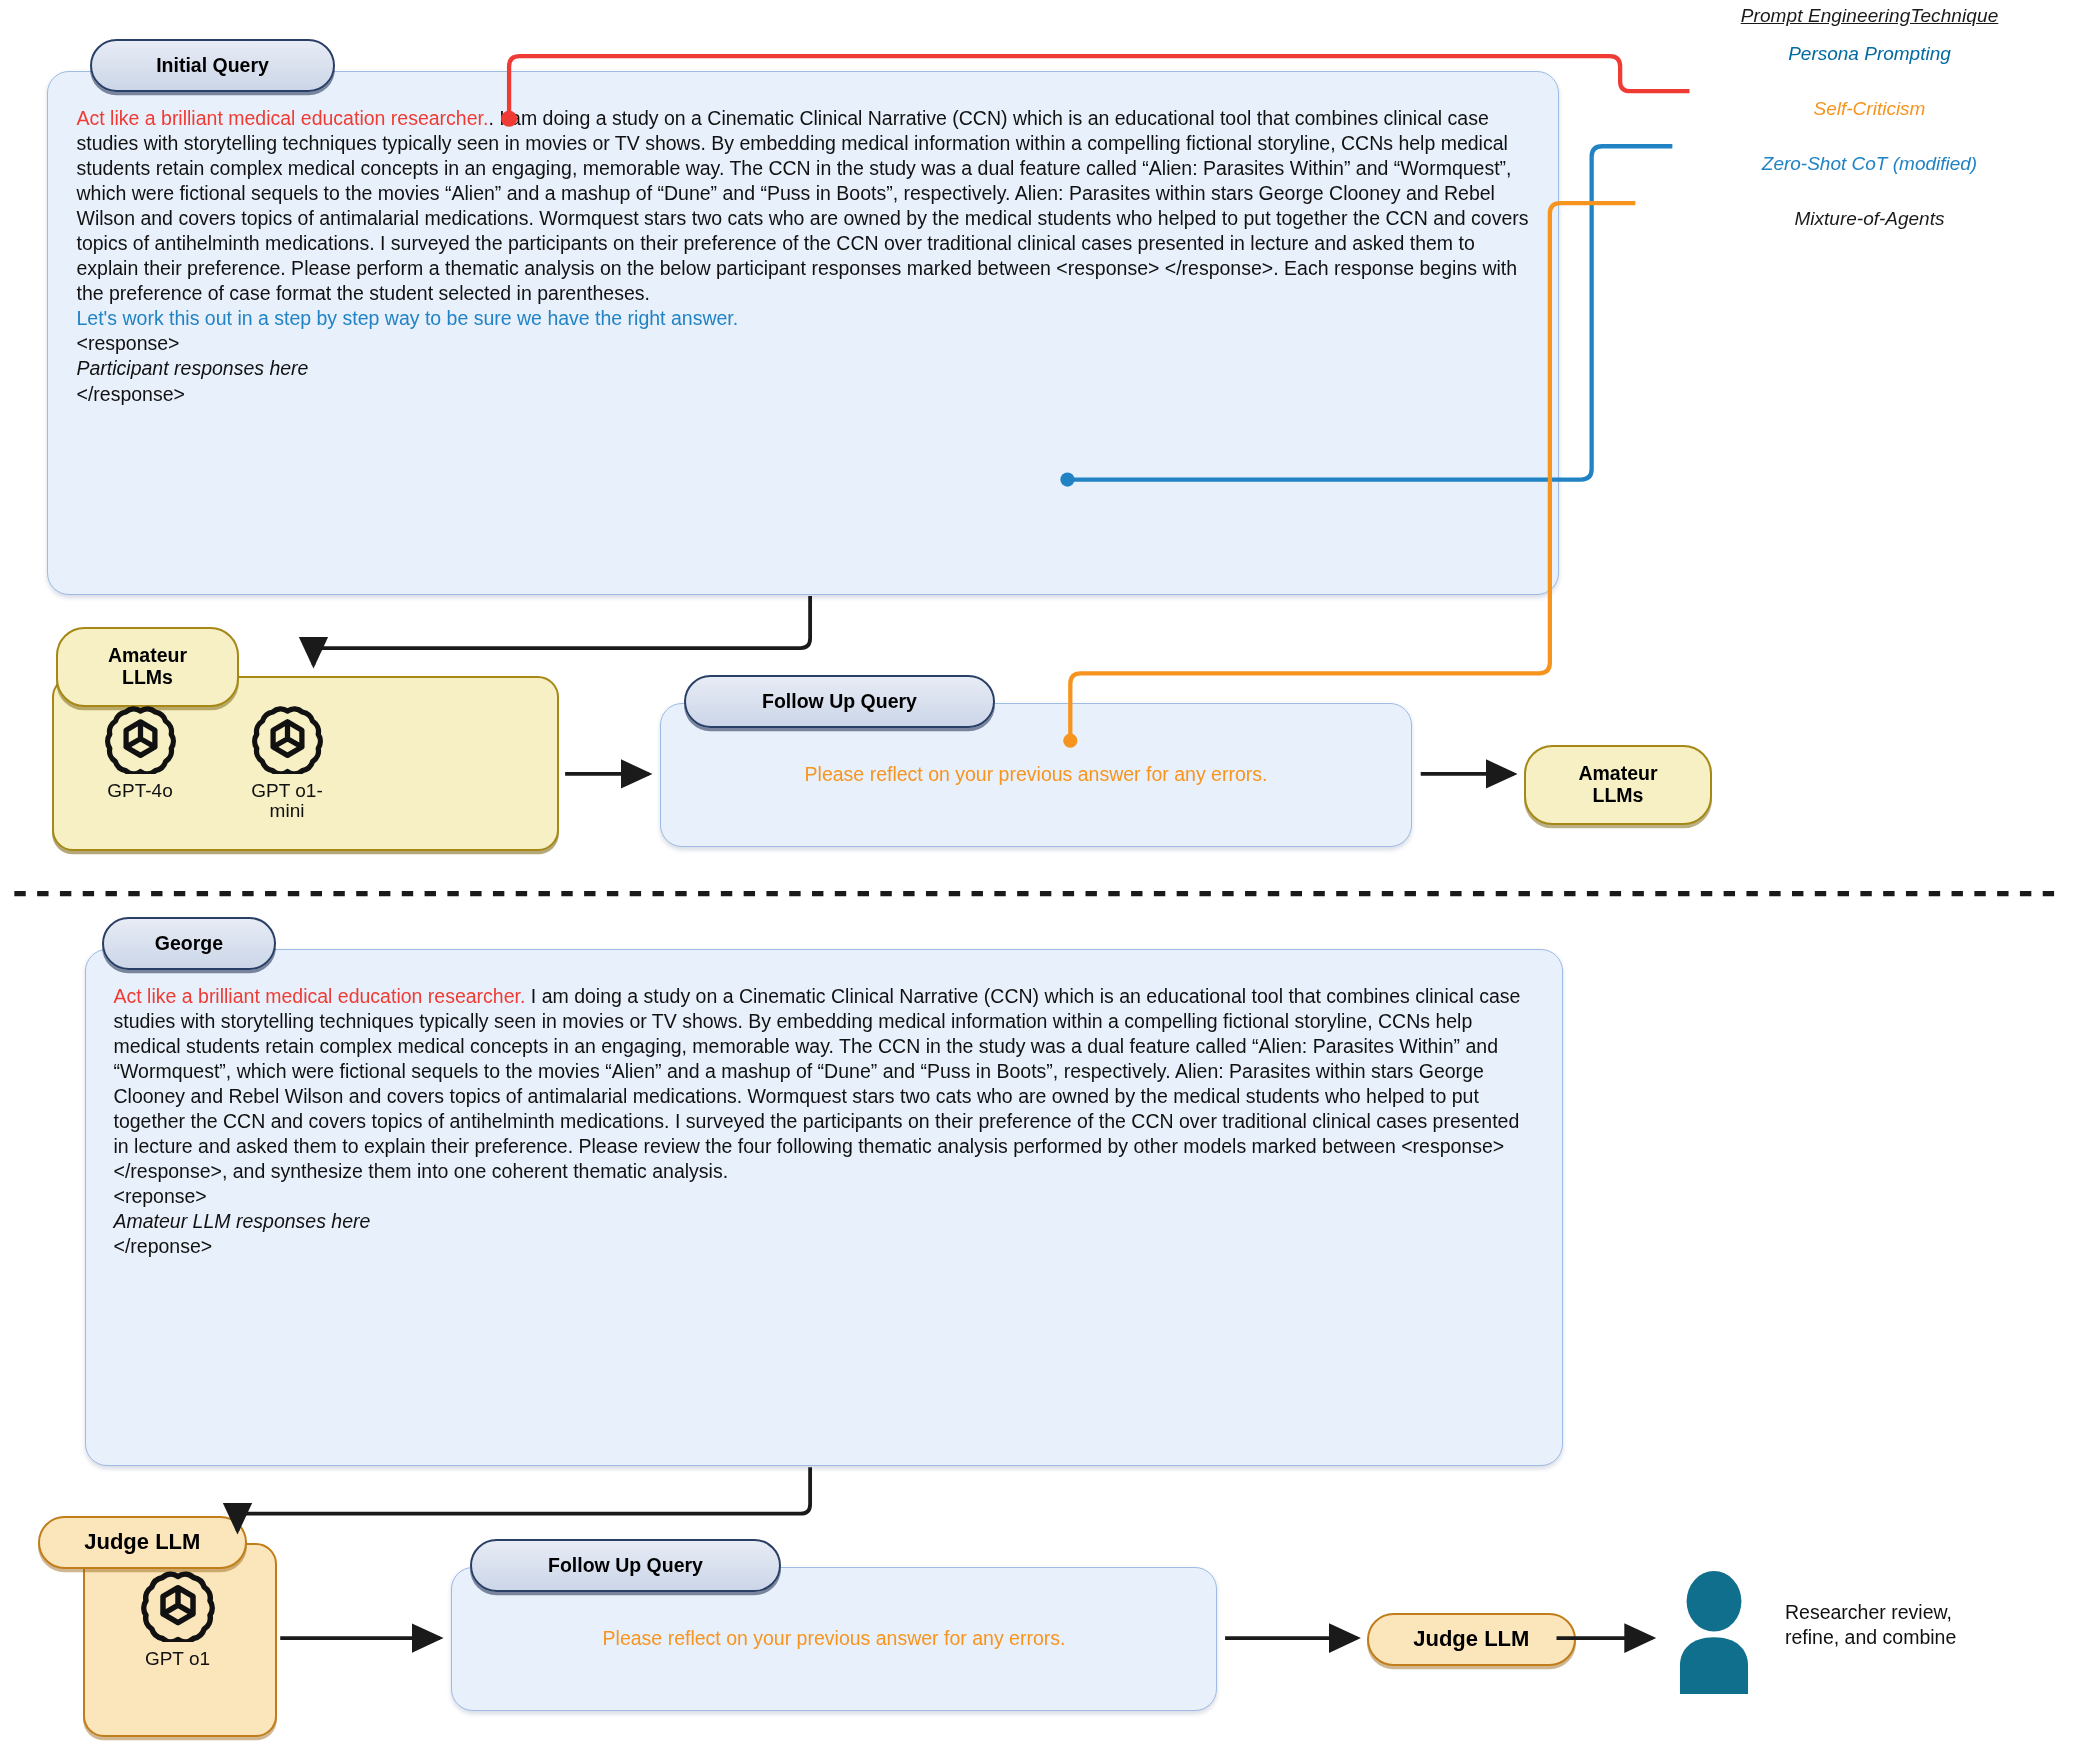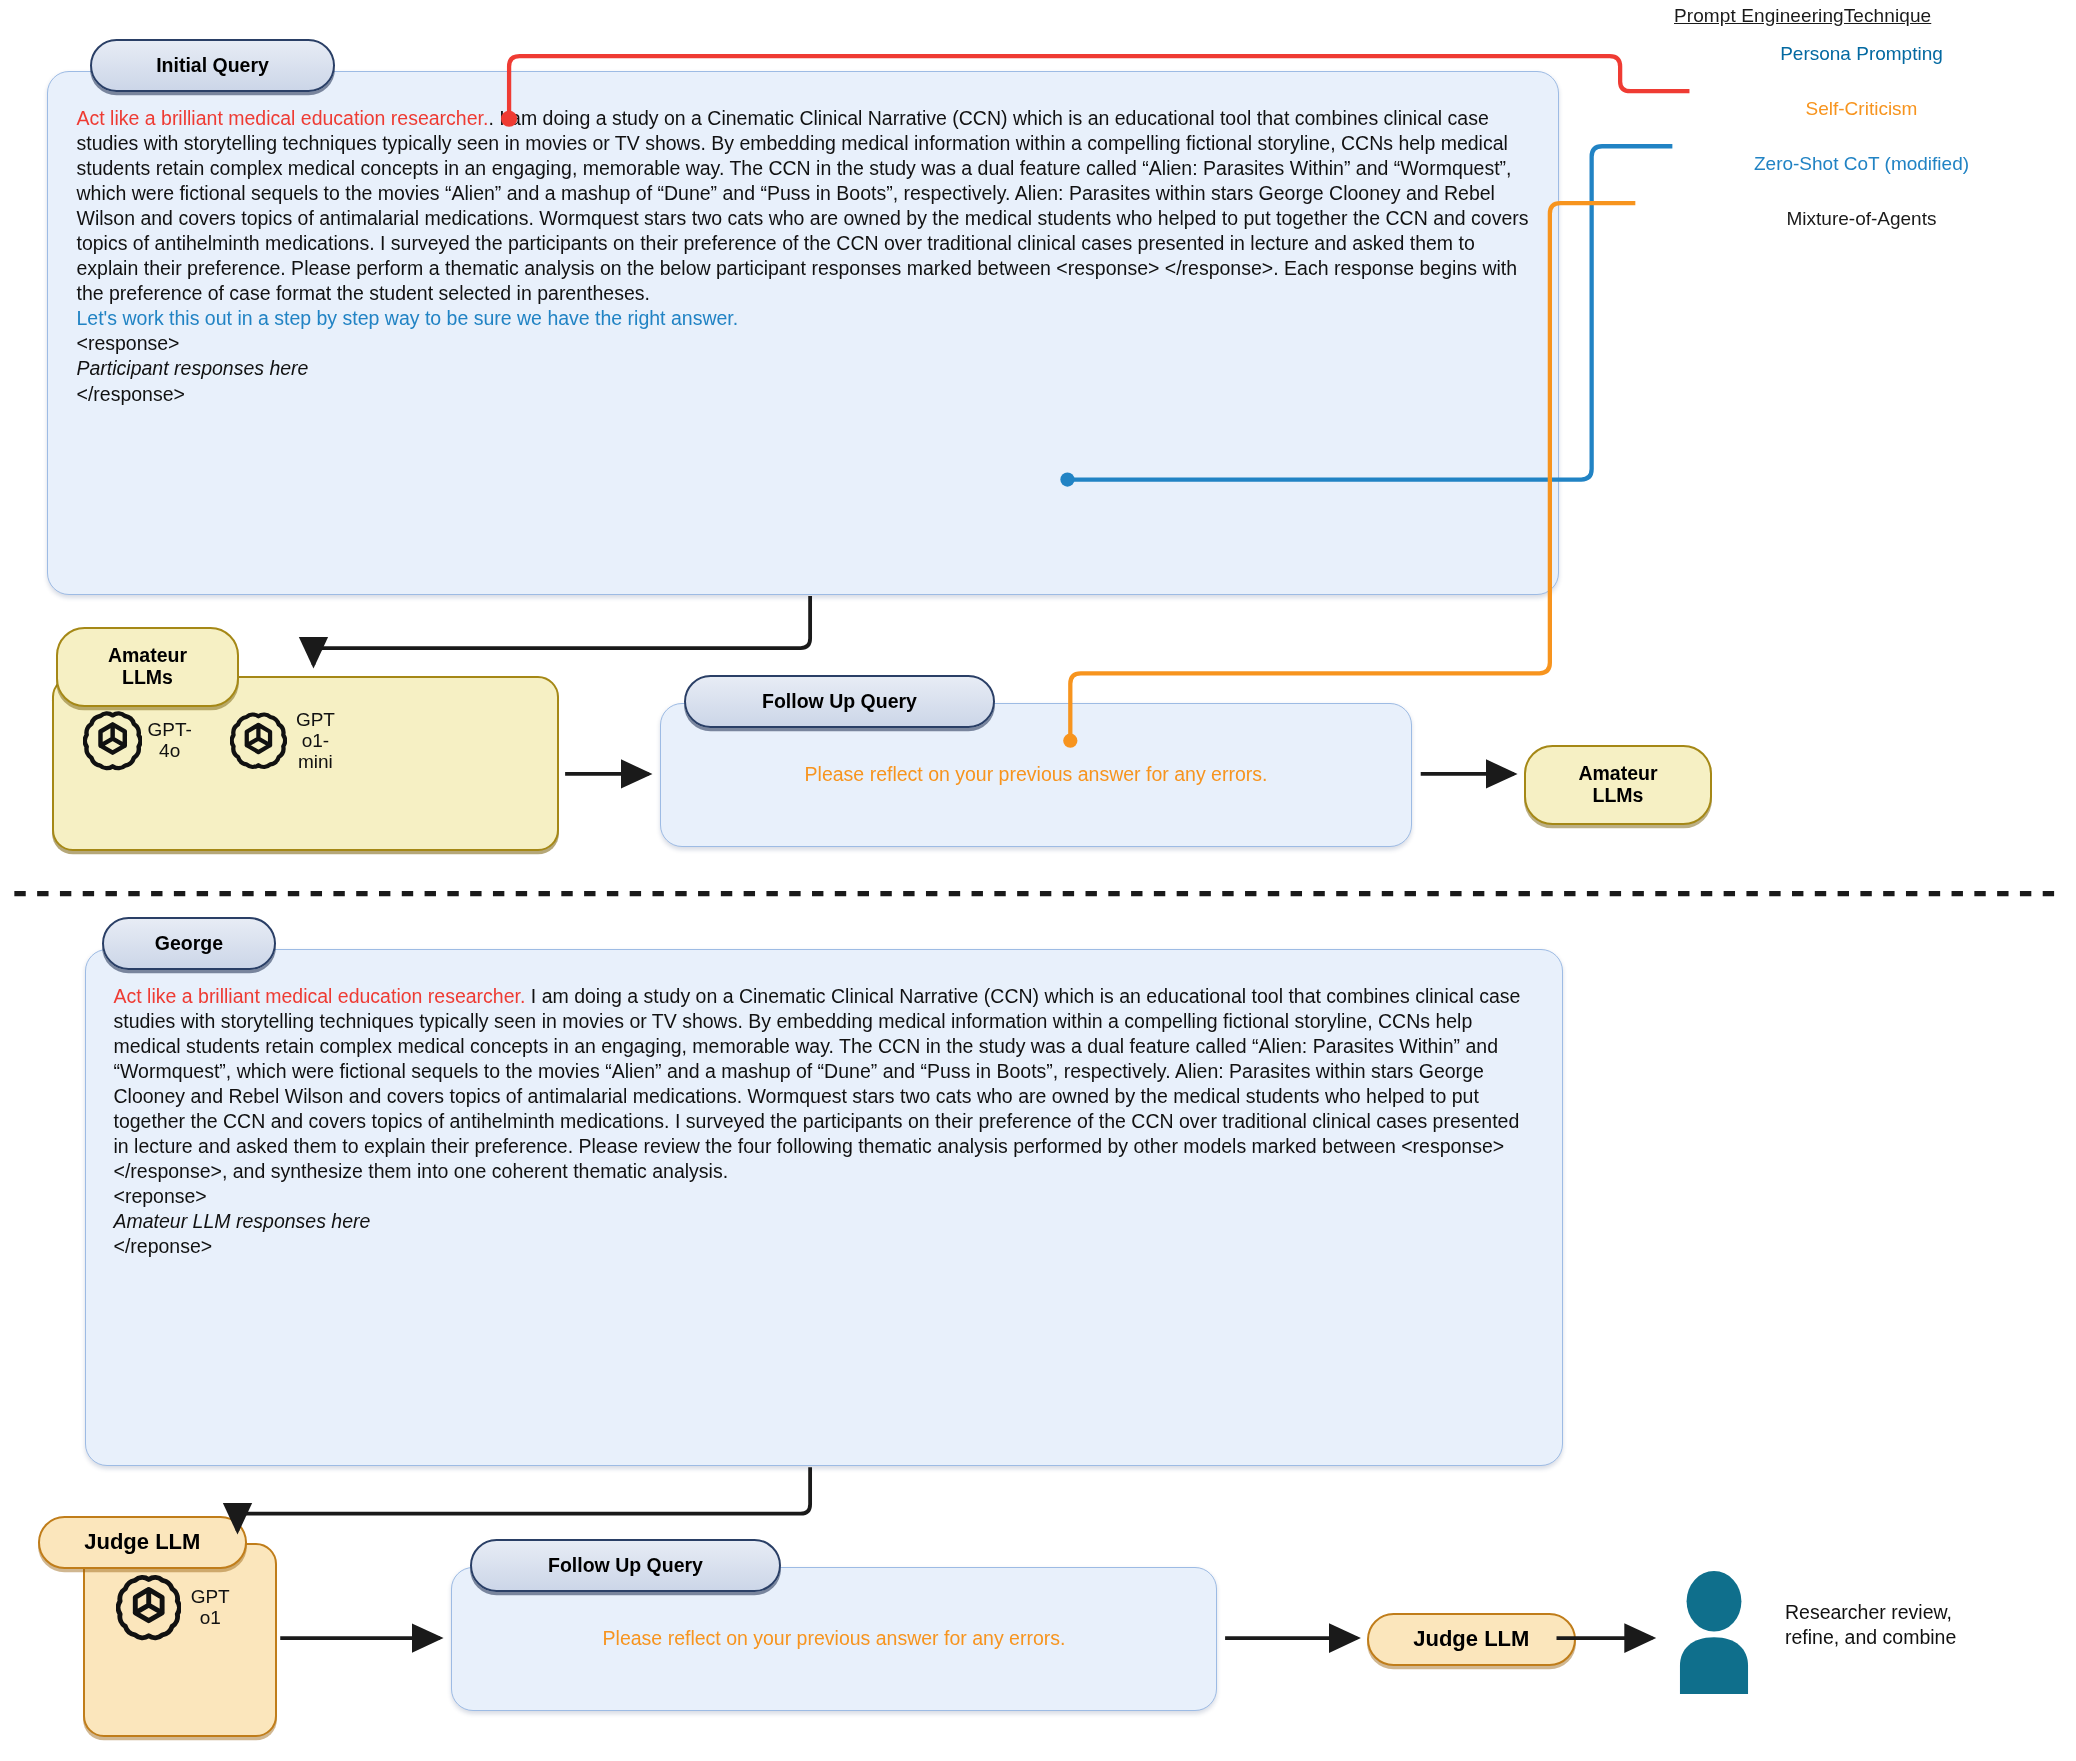--- a/index.html
+++ b/index.html
@@ -1,20 +1,20 @@
 <!DOCTYPE html>
 <html style="font-size:7.6px"><head>
 <meta charset="utf-8">
 <style>
   html,body{margin:0;padding:0;background:#ffffff;}
   body{font-family:"Liberation Sans",sans-serif;}
   #root{position:relative;width:2077px;height:1762px;background:#fff;overflow:hidden;}
 
   
-  .legend{position:absolute;right:28px;top:4.7px;width:375px;}
+  .legend{position:absolute;right:20px;top:4.7px;width:375px;text-align:center;font-style:italic;}
   .legend-title{font-size:19px;color:#1a1a1a;text-decoration:underline;letter-spacing:0.1px;white-space:nowrap;}
   .legend-row{height:55px;display:flex;align-items:center;justify-content:center;}
   .legend-label{font-size:19px;white-space:nowrap;}
   .lg-red{color:#0369a1;}
   .lg-blue{color:#2183c4;}
   .lg-orange{color:#f7941e;}
   .lg-black{color:#1a1a1a;}
 
   
   .qbox{position:absolute;background:#e8f0fb;border:1.9px solid #9dbbe4;border-radius:22px;
@@ -37,21 +37,21 @@
   .ybadge{position:absolute;display:flex;align-items:center;justify-content:center;text-align:center;
           background:#f6f0c4;border:2.8px solid #a58816;border-radius:28.5px;
           box-shadow:0 3.3px 0 rgba(120,95,10,.5);
           font-size:19.5px;font-weight:bold;color:#000;line-height:1.12;padding:0 23px;}
   .obox{position:absolute;background:#fbe6bc;border:2.8px solid #c07d1a;border-radius:21px;
         box-shadow:0 3.3px 0 rgba(150,95,10,.45);}
   .obadge{position:absolute;display:flex;align-items:center;justify-content:center;text-align:center;
           background:#fbe6bc;border:2.8px solid #c07d1a;border-radius:28.5px;
           box-shadow:0 3.3px 0 rgba(150,95,10,.45);
           font-size:22px;font-weight:bold;color:#000;line-height:1.12;padding:0 12.3px;}
-  .model{position:absolute;display:flex;flex-direction:row;align-items:center;}
+  .model{position:absolute;display:flex;flex-direction:column;align-items:center;}
   .model .mname{font-size:19px;color:#111;text-align:center;line-height:1.1;margin-top:6.6px;white-space:pre-line;}
 
   svg.overlay{position:absolute;left:0;top:0;width:2077px;height:1762px;pointer-events:none;}
 
   .rlabel{position:absolute;font-size:19.5px;color:#111;line-height:1.28;}
 </style>
 </head>
 <body>
 
 <div id="root">

